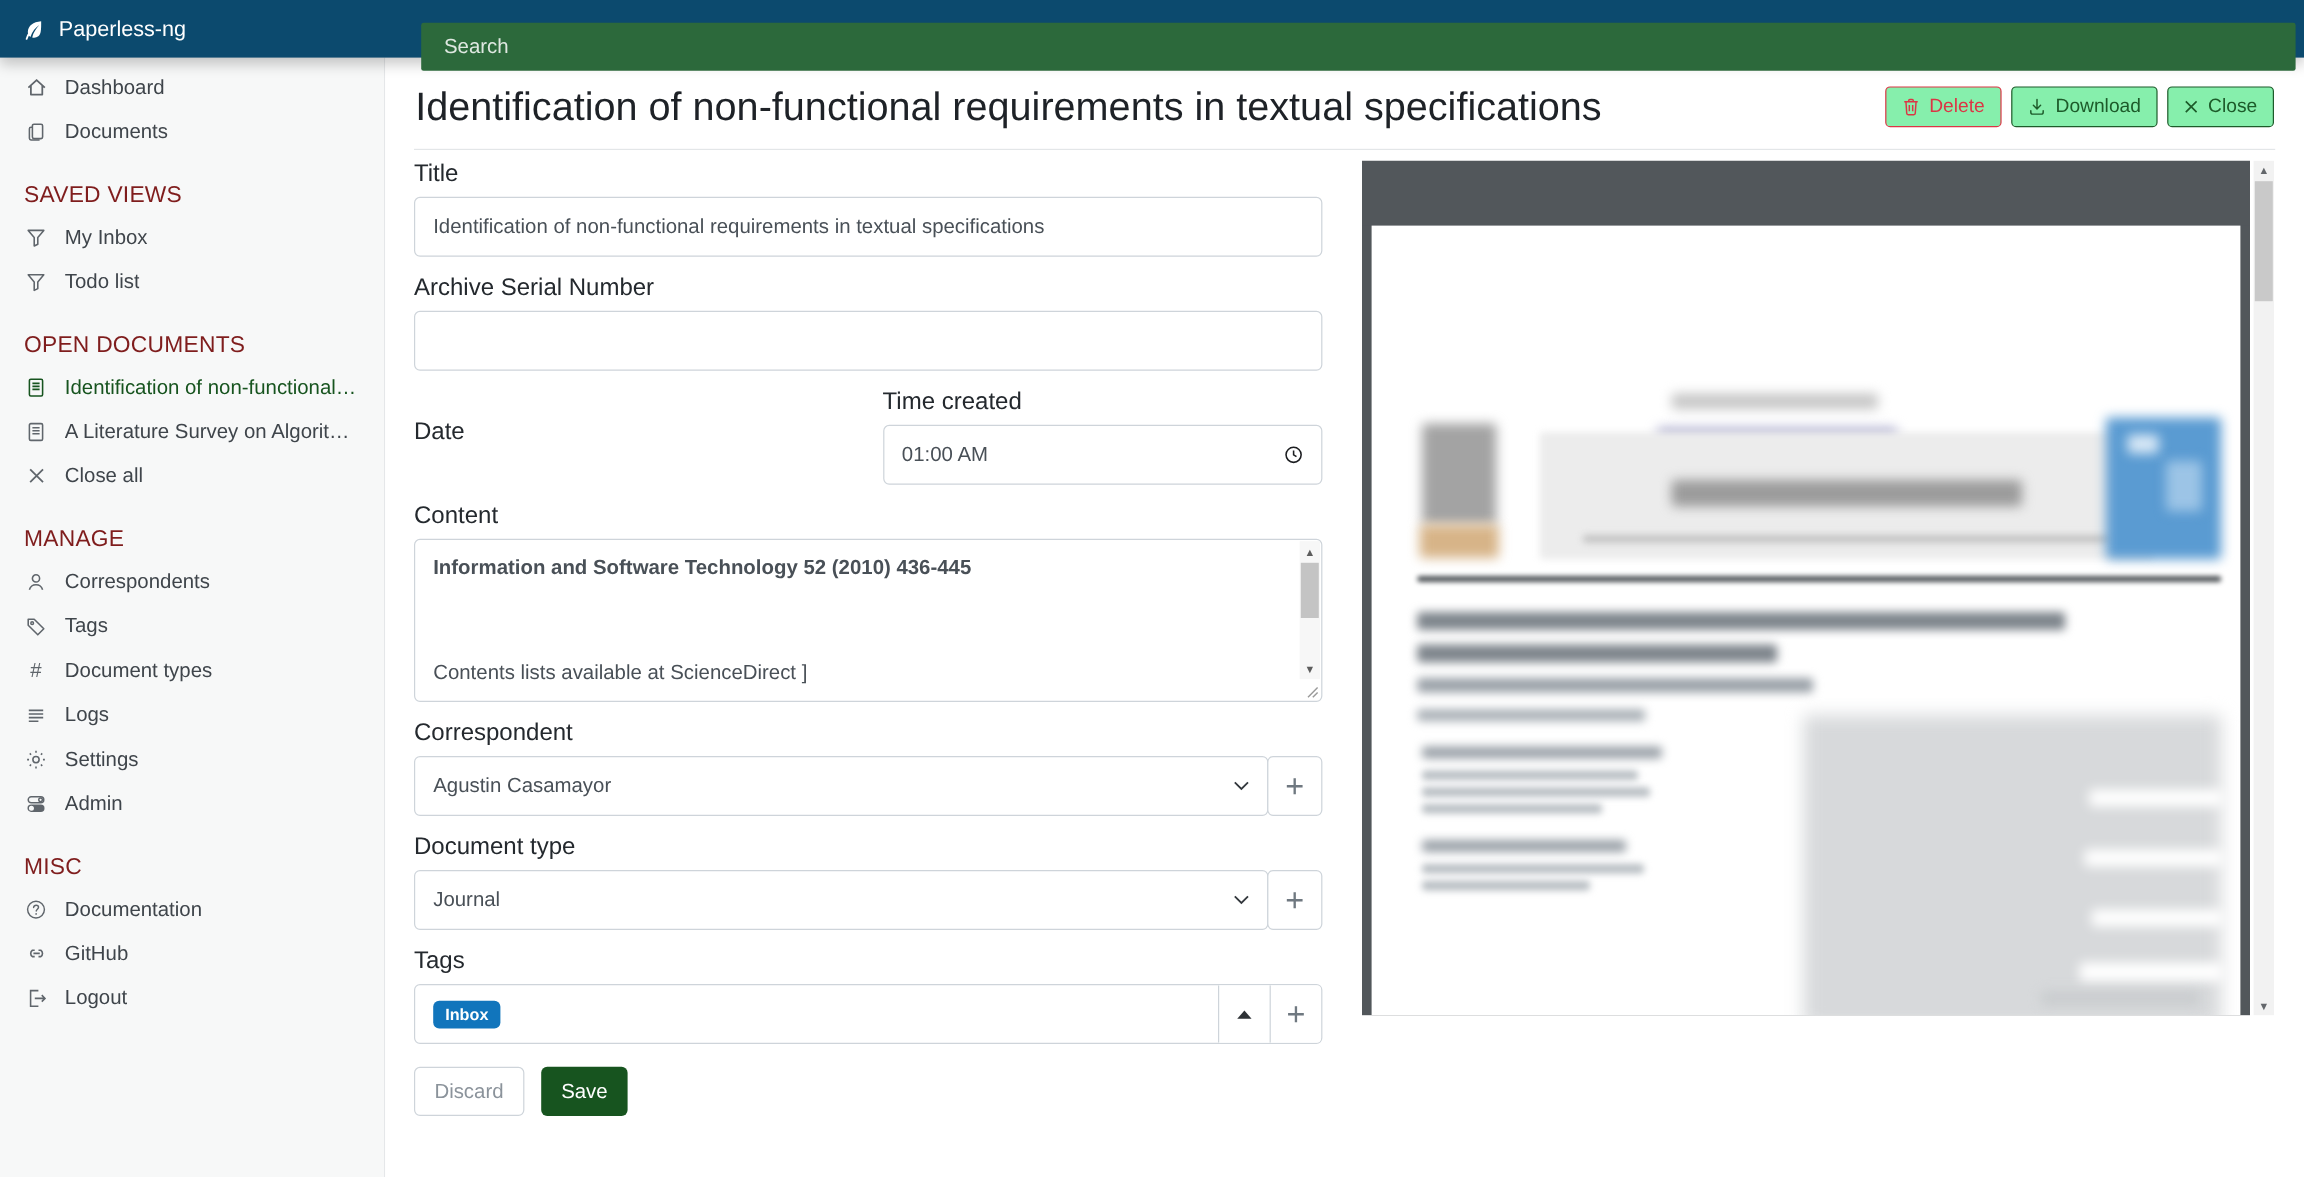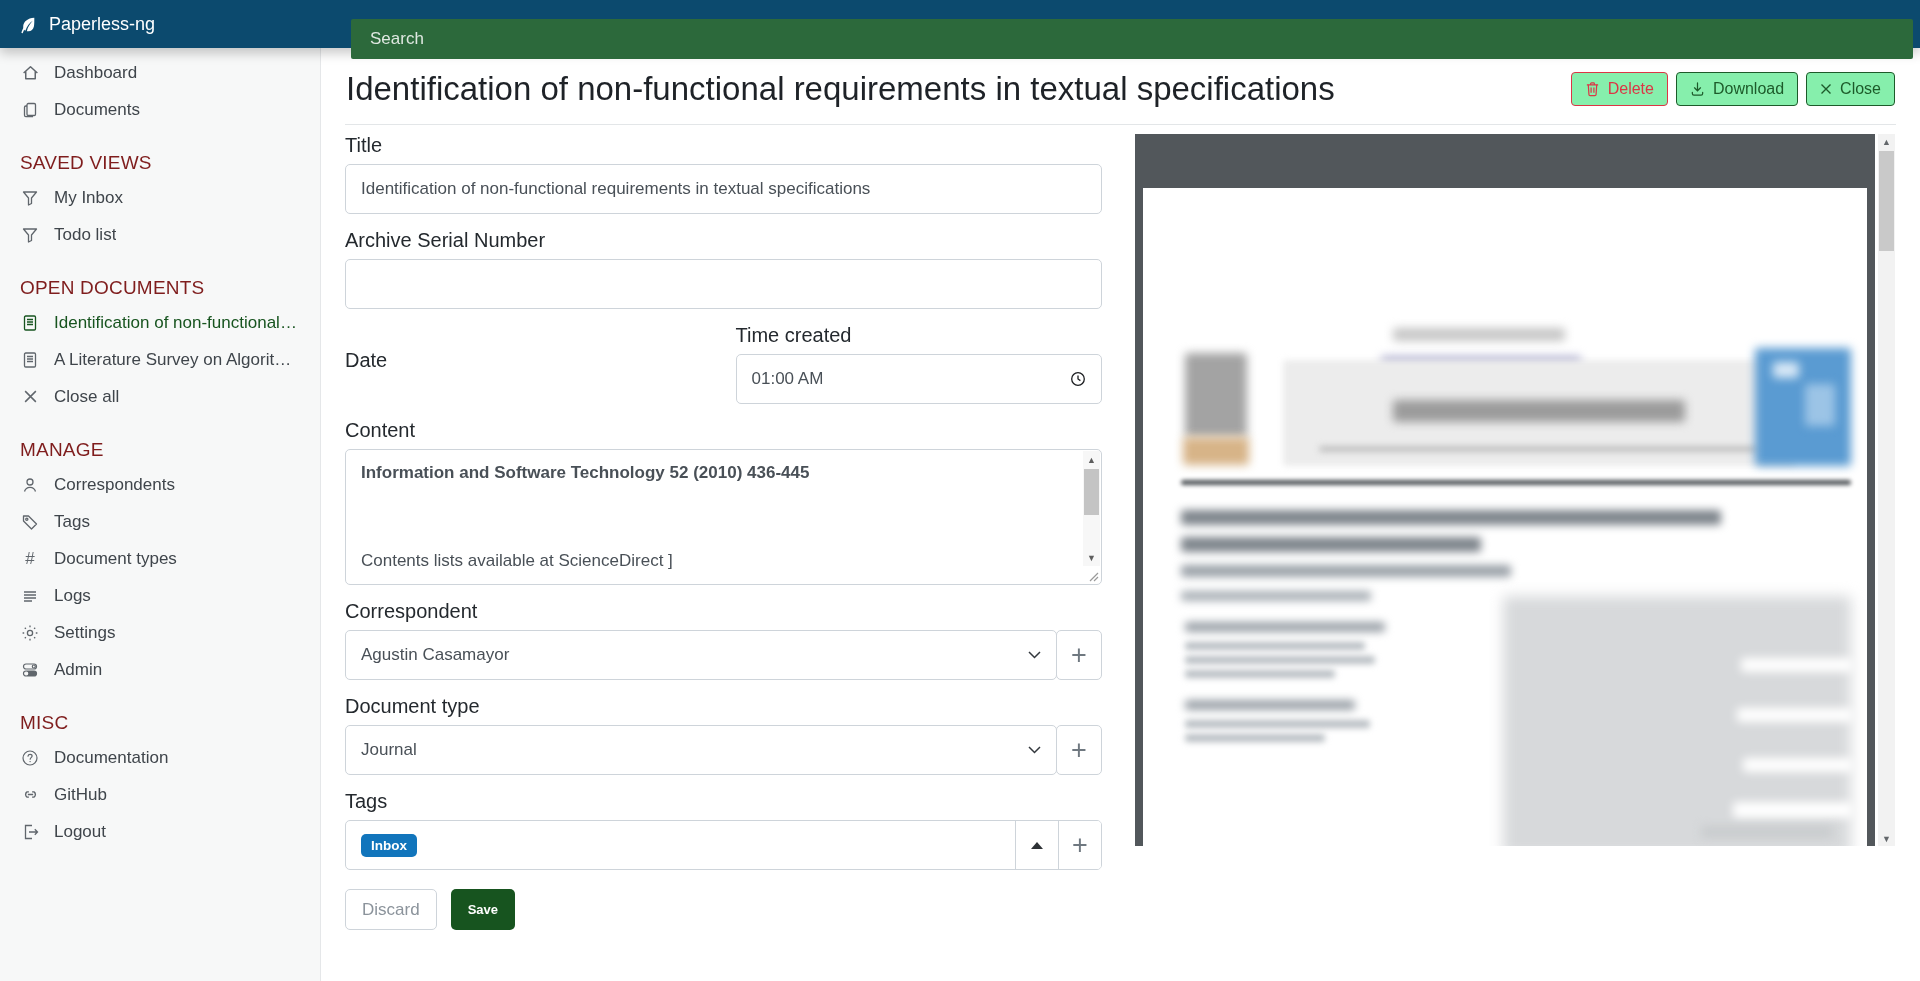--- a/index.html
+++ b/index.html
@@ -91,21 +91,21 @@
          align-items:center; justify-content:center; cursor:pointer; background:#fff; }
   .caret-up { width:0; height:0; border-left:6px solid transparent; border-right:6px solid transparent;
               border-bottom:7px solid #2e3236; }
   .seg.plus { font-size:27px; font-weight:300; color:#6f7880; }
 
   
   .actions { display:flex; gap:14px; margin-top:19px; }
   .btn-discard { height:41px; padding:0 16px; border:1px solid #ced4da; border-radius:5px;
                  background:#fff; color:#8b939b; font-size:17px; cursor:pointer; font-family:inherit; }
   .btn-save { height:41px; padding:0 17px; border:none; border-radius:5px;
-              background:#17541f; color:#fff; font-size:13px; cursor:pointer; font-family:inherit;font-weight:bold; }
+              background:#17541f; color:#fff; font-size:17px; cursor:pointer; font-family:inherit; }
 
   
   .preview { margin-left:33px; display:flex; gap:3px; }
   .viewer { width:740px; height:712px; background:#52575b; position:relative; overflow:hidden;
             flex-shrink:0; }
   .pv-toolbar { height:54px; background:#52575b; }
   .pdf-page { position:absolute; top:54px; left:8px; right:8px; bottom:0; background:#fff;
               overflow:hidden; }
   .bl { position:absolute; filter:blur(5px); border-radius:3px; }
   .vsb { width:17px; height:712px; background:#f2f2f2; position:relative; flex-shrink:0; }

